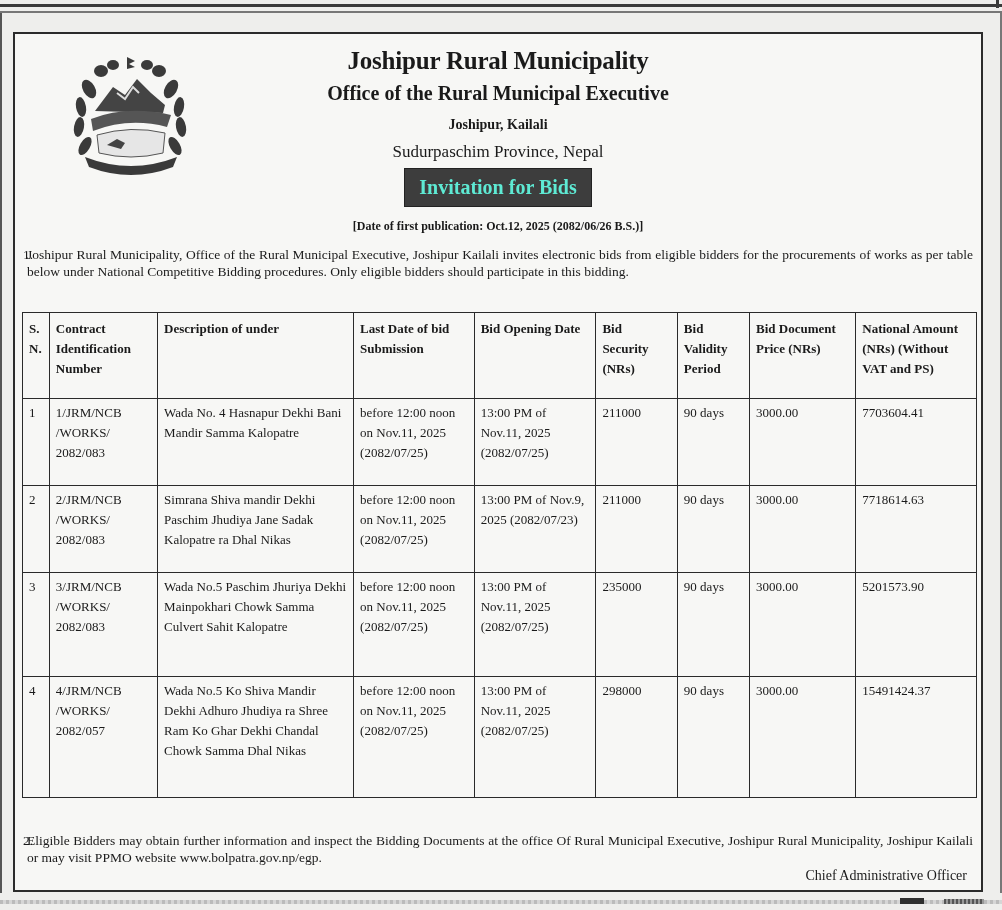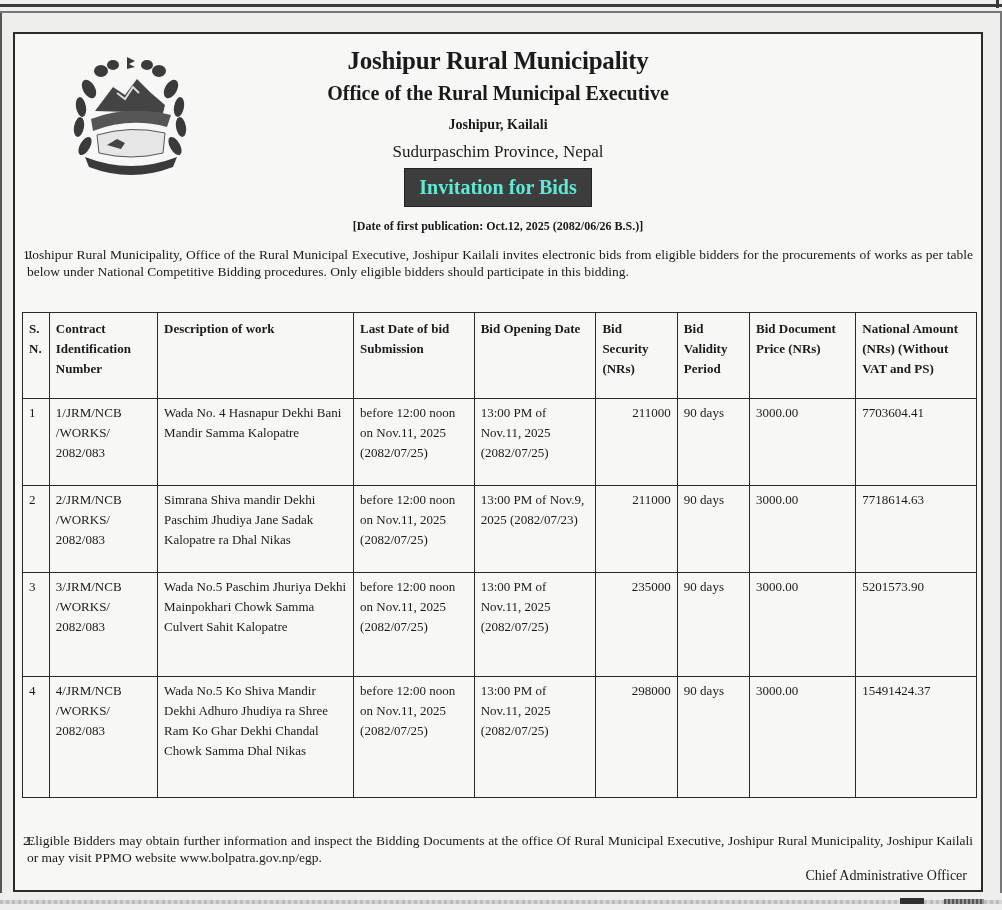--- a/index.html
+++ b/index.html
@@ -52,21 +52,21 @@
     border-collapse: collapse; table-layout: fixed;
     font-size: 13px; line-height: 20px;
   }
   table.bids th, table.bids td {
     border: 1.5px solid #2a2a2a; vertical-align: top;
     padding: 4px 6px 3px 6px;
   }
   table.bids th { font-weight: bold; text-align: left; padding-top: 6px; height: 76px; }
   table.bids th.c { text-align: left; }
   table.bids td.c { }
-  table.bids td.r { text-align: right; }
+  table.bids td.r { text-align: left; }
   .row1 td { height: 79px; }
   .row2 td { height: 79px; }
   .row3 td { height: 96px; }
   .row4 td { height: 113px; }
 
   .signature {
     position: absolute; right: 14px; top: 834px;
     font-weight: normal; font-size: 14px;
   }
   .bottom-rule { position: absolute; left: 0; top: 900px; width: 1002px; height: 4px; background: repeating-linear-gradient(90deg,#bbb 0 3px,#d6d6d6 3px 6px); }
@@ -140,21 +140,21 @@
       <col style="width:118px">
       <col style="width:79px">
       <col style="width:70px">
       <col style="width:103px">
       <col style="width:117px">
     </colgroup>
     <thead>
       <tr>
         <th>S. N.</th>
         <th>Contract Identification Number</th>
-        <th>Description of work</th>
+        <th>Description of under</th>
         <th>Last Date of bid Submission</th>
         <th>Bid Opening Date</th>
         <th class="c">Bid Security (NRs)</th>
         <th class="c">Bid Validity Period</th>
         <th class="c">Bid Document Price (NRs)</th>
         <th class="c">National Amount (NRs) (Without VAT and PS)</th>
       </tr>
     </thead>
     <tbody>
       <tr class="row1">
@@ -185,21 +185,21 @@
         <td>Wada No.5 Paschim Jhuriya Dekhi Mainpokhari Chowk Samma Culvert Sahit Kalopatre</td>
         <td class="c">before 12:00 noon on Nov.11, 2025 (2082/07/25)</td>
         <td class="c">13:00 PM of Nov.11, 2025 (2082/07/25)</td>
         <td class="r">235000</td>
         <td class="c">90 days</td>
         <td class="c">3000.00</td>
         <td class="c">5201573.90</td>
       </tr>
       <tr class="row4">
         <td>4</td>
-        <td>4/JRM/NCB /WORKS/ 2082/083</td>
+        <td>4/JRM/NCB /WORKS/ 2082/057</td>
         <td>Wada No.5 Ko Shiva Mandir Dekhi Adhuro Jhudiya ra Shree Ram Ko Ghar Dekhi Chandal Chowk Samma Dhal Nikas</td>
         <td class="c">before 12:00 noon on Nov.11, 2025 (2082/07/25)</td>
         <td class="c">13:00 PM of Nov.11, 2025 (2082/07/25)</td>
         <td class="r">298000</td>
         <td class="c">90 days</td>
         <td class="c">3000.00</td>
         <td class="c">15491424.37</td>
       </tr>
     </tbody>
   </table>

